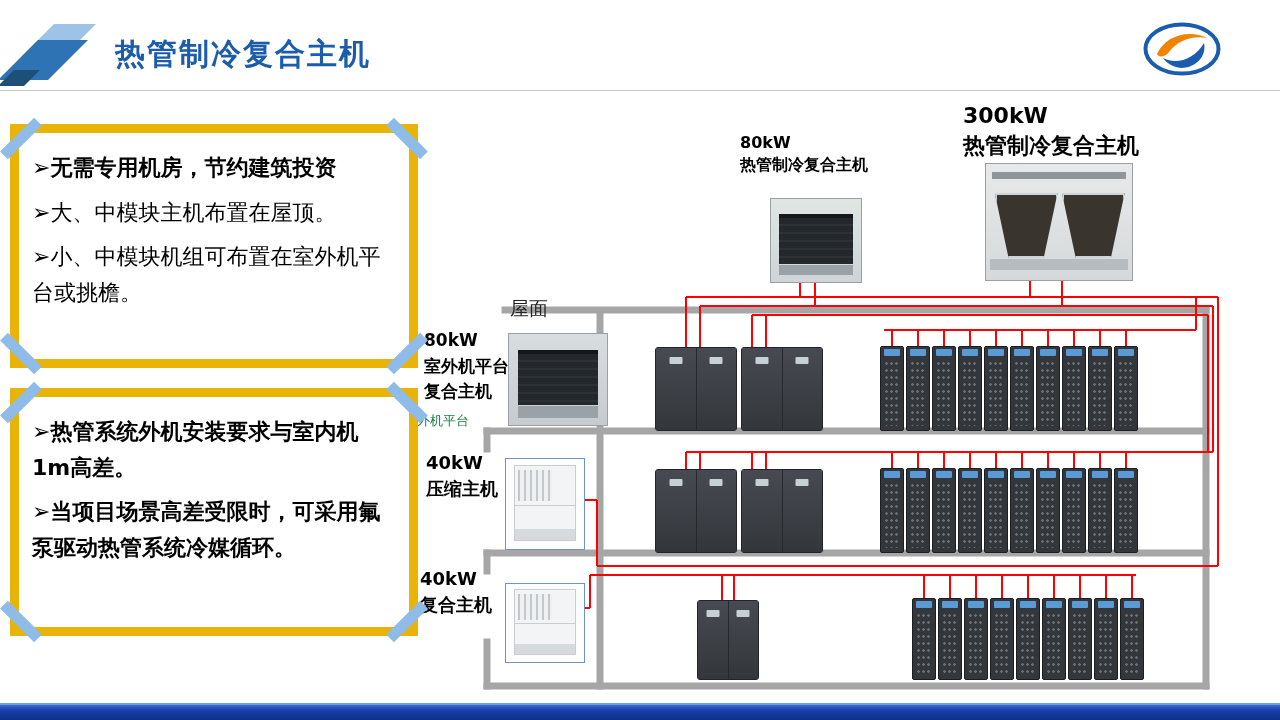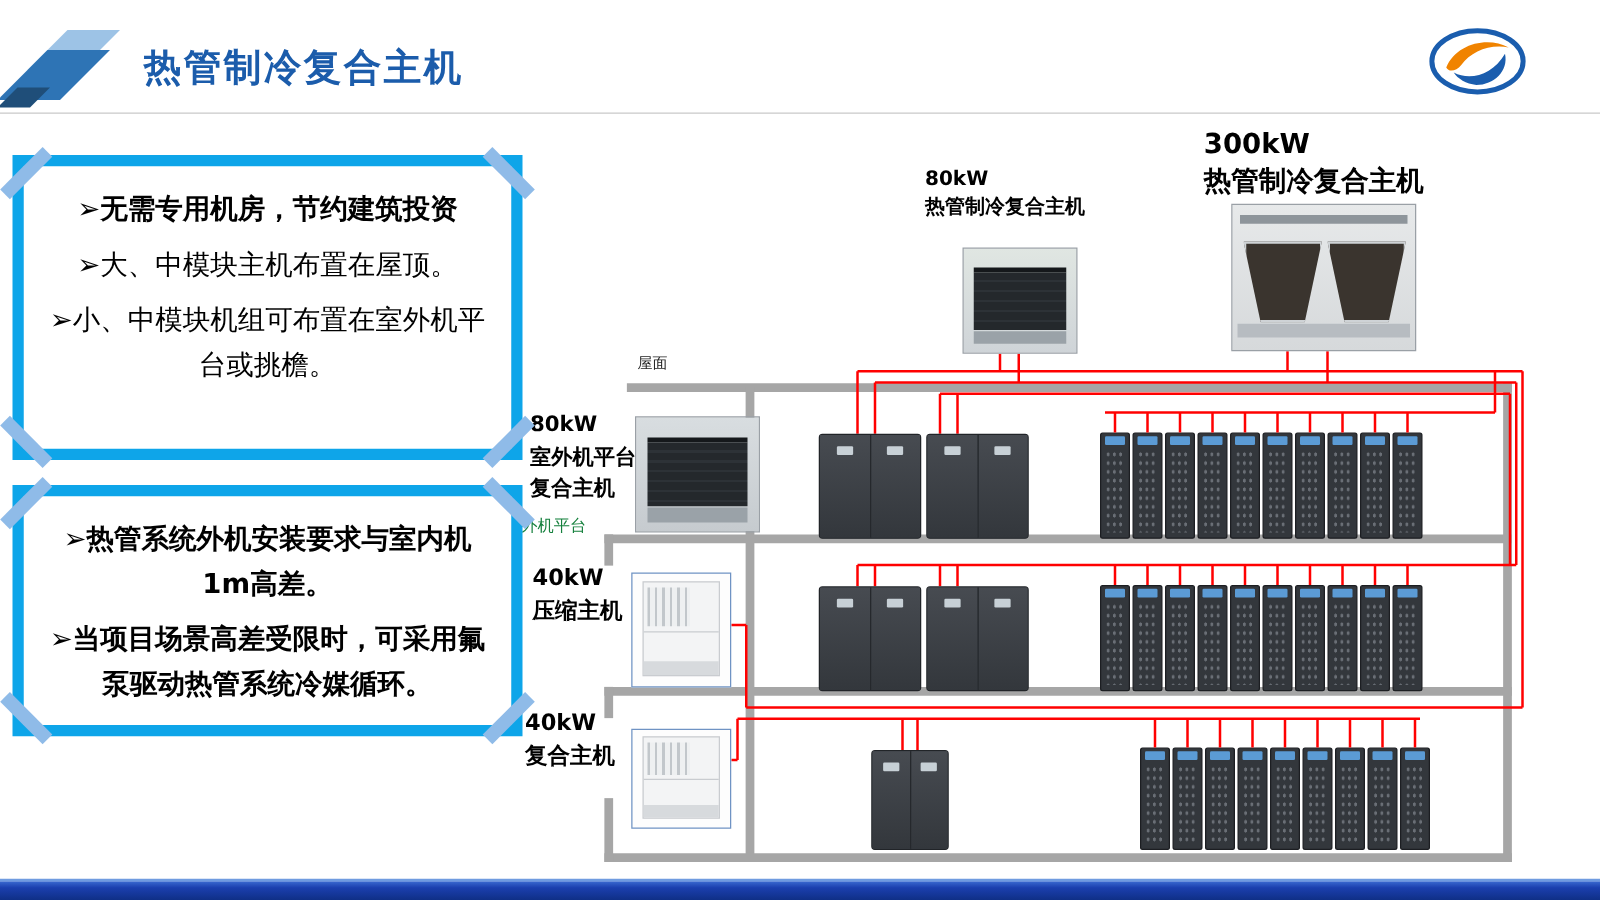--- a/index.html
+++ b/index.html
@@ -10,37 +10,37 @@
   
   .header{position:absolute;top:0;left:0;width:1280px;height:95px;background:#fff;}
   .header-rule{position:absolute;top:90px;left:0;width:1280px;height:1px;background:#c9c9c9;}
   .title{position:absolute;left:115px;top:34px;margin:0;font-size:30px;font-weight:bold;color:#1B5CAB;letter-spacing:2px;}
   .deco{position:absolute;left:4px;top:24px;width:95px;height:66px;}
   .deco .d1{position:absolute;left:34px;top:0;width:42px;height:32px;background:#9DC3E6;transform:skewX(-45deg);}
   .deco .d2{position:absolute;left:14px;top:16px;width:50px;height:40px;background:#2E74B5;transform:skewX(-45deg);}
   .deco .d3{position:absolute;left:2px;top:46px;width:26px;height:16px;background:#1F4E79;transform:skewX(-45deg);}
   .logo{position:absolute;right:58px;top:22px;width:80px;height:54px;}
   
-  .note-box{position:absolute;left:10px;width:408px;background:#0ea5e9;padding:9px;box-sizing:border-box;z-index:5;text-align:center;}
+  .note-box{position:absolute;left:10px;width:408px;background:#eab308;padding:9px;box-sizing:border-box;z-index:5;}
   .box1{top:124px;height:244px;}
-  .box2{top:388px;height:201px;}
+  .box2{top:388px;height:248px;}
   .note-inner{background:#fff;width:100%;height:100%;box-sizing:border-box;padding:8px 13px;overflow:hidden;}
   .note-line{margin:9px 0;font-size:22px;line-height:1.62;color:#000;}
   .strong{font-weight:bold;}
   .corner{position:absolute;width:48px;height:11px;background:#8FBBE8;z-index:6;}
   .c-tl{left:-13px;top:9px;transform:rotate(-45deg);}
   .c-tr{right:-13px;top:9px;transform:rotate(45deg);}
   .c-bl{left:-13px;bottom:9px;transform:rotate(45deg);}
   .c-br{right:-13px;bottom:9px;transform:rotate(-45deg);}
   
   .pipes{position:absolute;left:0;top:0;width:1280px;height:720px;z-index:1;pointer-events:none;}
   .dlabel{position:absolute;z-index:4;color:#000;font-weight:bold;white-space:nowrap;}
   .lbl-top80{left:740px;top:132px;font-size:16px;line-height:1.4;}
   .lbl-top300{left:963px;top:101px;font-size:22px;line-height:1.35;}
-  .lbl-roof{left:510px;top:282px;font-size:12px;font-weight:normal;color:#222;}
+  .lbl-roof{left:510px;top:296px;font-size:19px;font-weight:normal;color:#222;}
   .lbl-floor80{left:424px;top:328px;font-size:17px;line-height:1.5;}
   .lbl-platform{left:404px;top:412px;font-size:13px;font-weight:normal;color:#15803d;font-family:Liberation Mono, monospace;}
   .lbl-40mid{left:426px;top:450px;font-size:18px;line-height:1.45;}
   .lbl-40bottom{left:420px;top:566px;font-size:18px;line-height:1.45;}
   
   .photo{position:absolute;z-index:2;background:#e6e9eb;border:1px solid #9aa0a6;box-sizing:border-box;}
   .photo-80-top{left:770px;top:198px;width:92px;height:85px;background:linear-gradient(#e0e6e2,#cfd4d8);}
   .photo-300{left:985px;top:163px;width:148px;height:118px;background:linear-gradient(#e7e9ea,#d6d9db);}
   .photo-80-floor{left:508px;top:333px;width:100px;height:93px;background:linear-gradient(#d8dde0,#c6cbcf);}
   .photo-vrf-mid{left:505px;top:458px;width:80px;height:92px;background:#fdfdfd;border-color:#6f93c4;}

